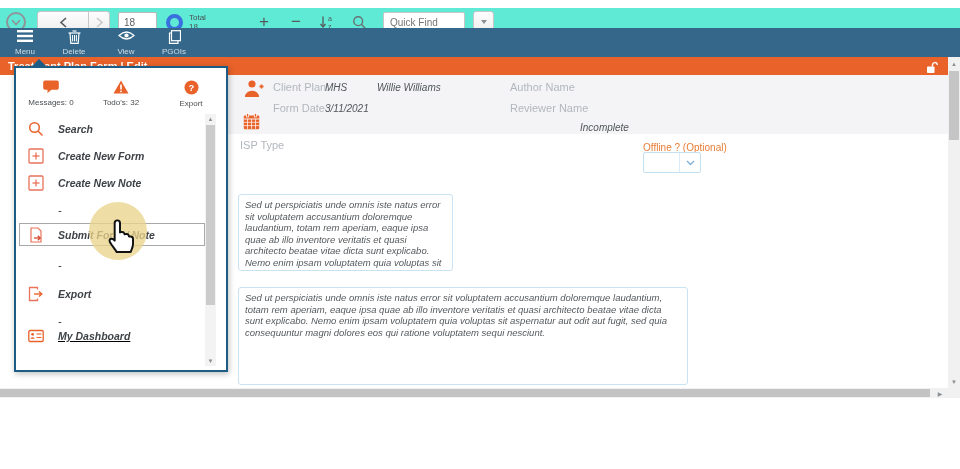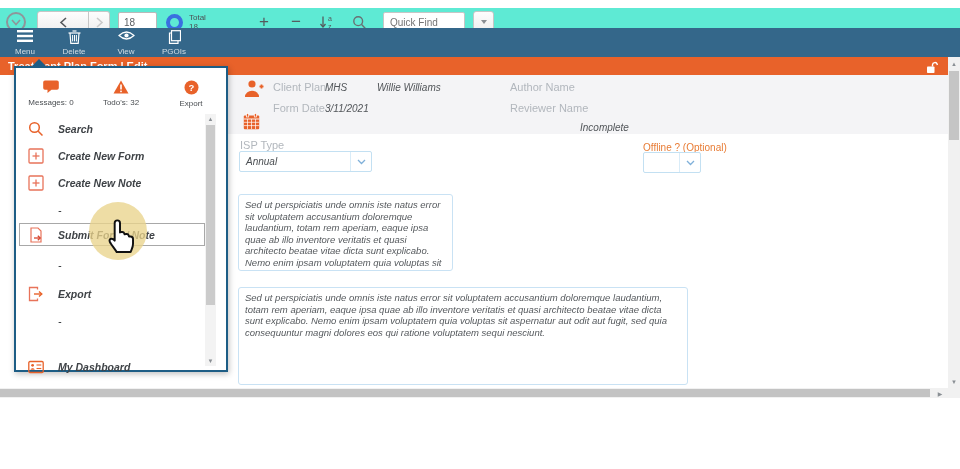--- a/index.html
+++ b/index.html
@@ -82,21 +82,21 @@
                  border-bottom:9px solid #1d5d85; }
   .status-row { position:absolute; left:0; top:12px; width:100%; display:flex; justify-content:space-around; }
   .status-item { display:flex; flex-direction:column; align-items:center; width:70px; }
   .status-item .st-label { font-size:8px; color:#4a4e52; margin-top:4px; white-space:nowrap; }
 
   .menu-row { position:absolute; left:4px; width:182px; height:20px; display:flex; align-items:center; cursor:pointer; }
   .menu-row .mi { width:16px; height:16px; margin-left:8px; flex:0 0 auto; }
   .menu-row .ml { margin-left:14px; font-size:10.5px; font-style:italic; font-weight:bold; color:#3f4347; white-space:nowrap; }
   .row-0 { top:51px; }  .row-1 { top:78px; }  .row-2 { top:105px; } .row-3 { top:132px; }
   .row-4 { top:155px; height:23px; border:1px solid #a8a8a8; left:3px; width:186px; }
-  .row-5 { top:187px; } .row-6 { top:216px; } .row-7 { top:243px; } .row-8 { top:289px; }
+  .row-5 { top:187px; } .row-6 { top:216px; } .row-7 { top:243px; } .row-8 { top:258px;text-decoration:underline; }
   .divider-row .ml { font-weight:normal; }
 
   .panel-scroll { position:absolute; left:189px; top:46px; width:11px; height:252px; background:#f3f3f3; }
   .panel-scroll .ps-up, .panel-scroll .ps-down { position:absolute; left:0; width:11px; height:10px;
       display:flex; align-items:center; justify-content:center; font-size:6px; color:#8a8f94; background:#f3f3f3; }
   .ps-up { top:0; } .ps-down { bottom:0; }
   .ps-thumb { position:absolute; left:1px; top:11px; width:9px; height:180px; background:#cbcbcb; }
 
   
   .click-halo { position:absolute; left:89px; top:202px; width:58px; height:58px; border-radius:50%;
@@ -242,28 +242,20 @@
     <span class="lbl" style="left:273px; top:6px;">Client Plan:</span>
     <span class="val" style="left:325px; top:7px;">MHS</span>
     <span class="val" style="left:377px; top:7px;">Willie Williams</span>
     <span class="lbl" style="left:510px; top:6px;">Author Name</span>
     <span class="lbl" style="left:273px; top:27px;">Form Date:</span>
     <span class="val" style="left:325px; top:28px;">3/11/2021</span>
     <span class="lbl" style="left:510px; top:27px;">Reviewer Name</span>
     <span class="val" style="left:580px; top:47px;">Incomplete</span>
 
     <span class="lbl" style="left:240px; top:64px;">ISP Type</span>
-    <div class="select sel-isp">
-      <span class="sel-val">Annual</span>
-      <span class="sel-chev">
-        <svg width="9" height="6" viewBox="0 0 9 6">
-            <polyline points="1,1 4.5,4.5 8,1" fill="none" stroke="#7fb0d9" stroke-width="1.3"></polyline>
-          </svg>
-      </span>
-    </div>
 
     <span class="lbl lbl-offline">Offline ? (Optional)</span>
     <div class="select sel-offline">
       <span class="sel-val"></span>
       <span class="sel-chev">
         <svg width="9" height="6" viewBox="0 0 9 6">
             <polyline points="1,1 4.5,4.5 8,1" fill="none" stroke="#7fb0d9" stroke-width="1.3"></polyline>
           </svg>
       </span>
     </div>

